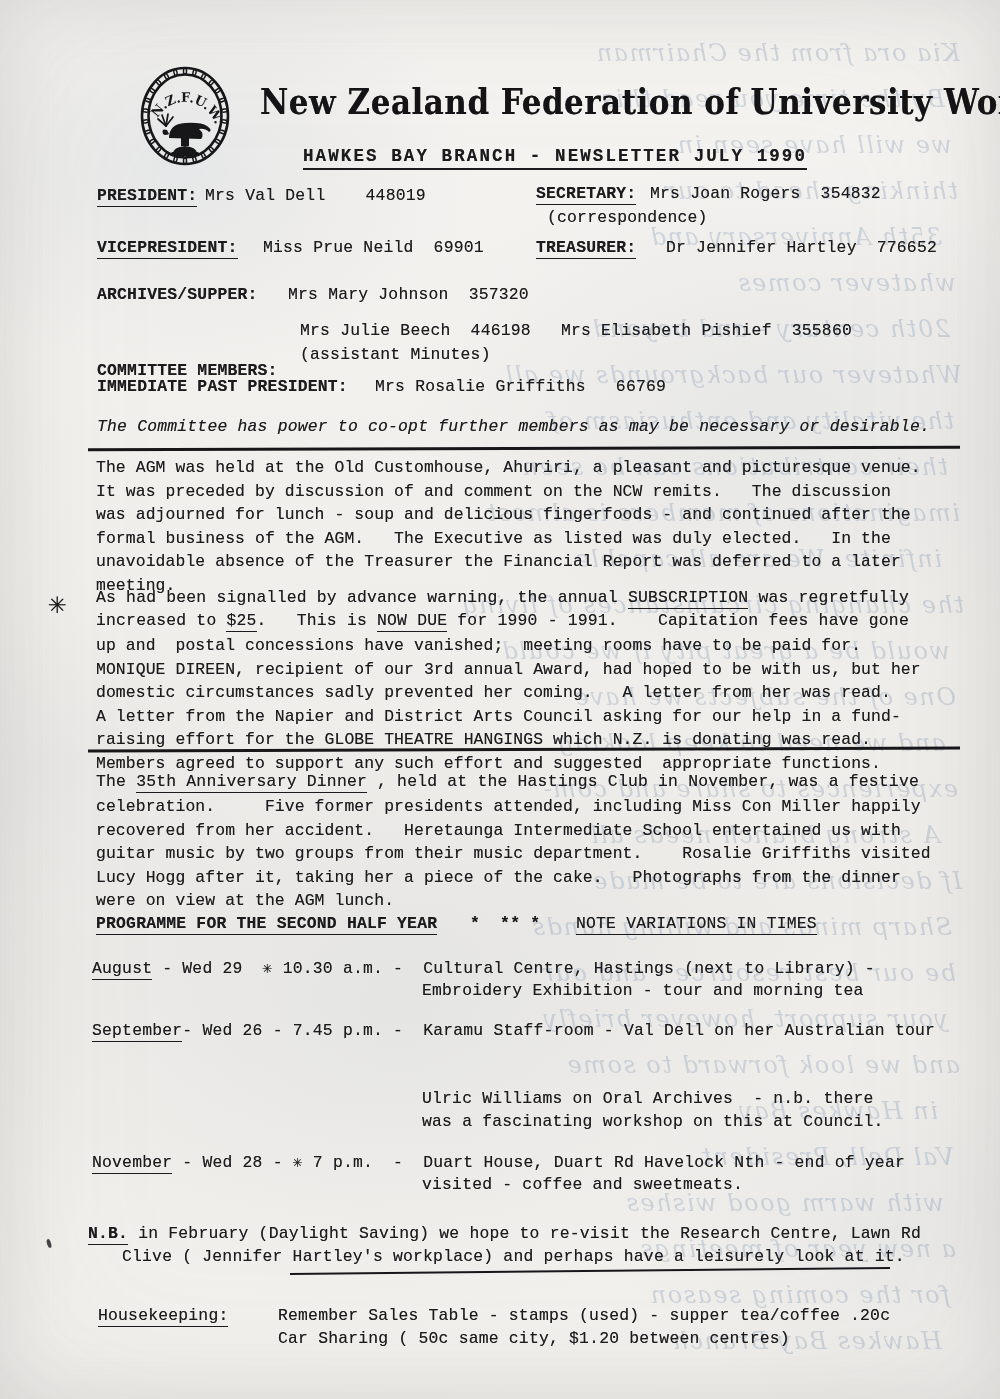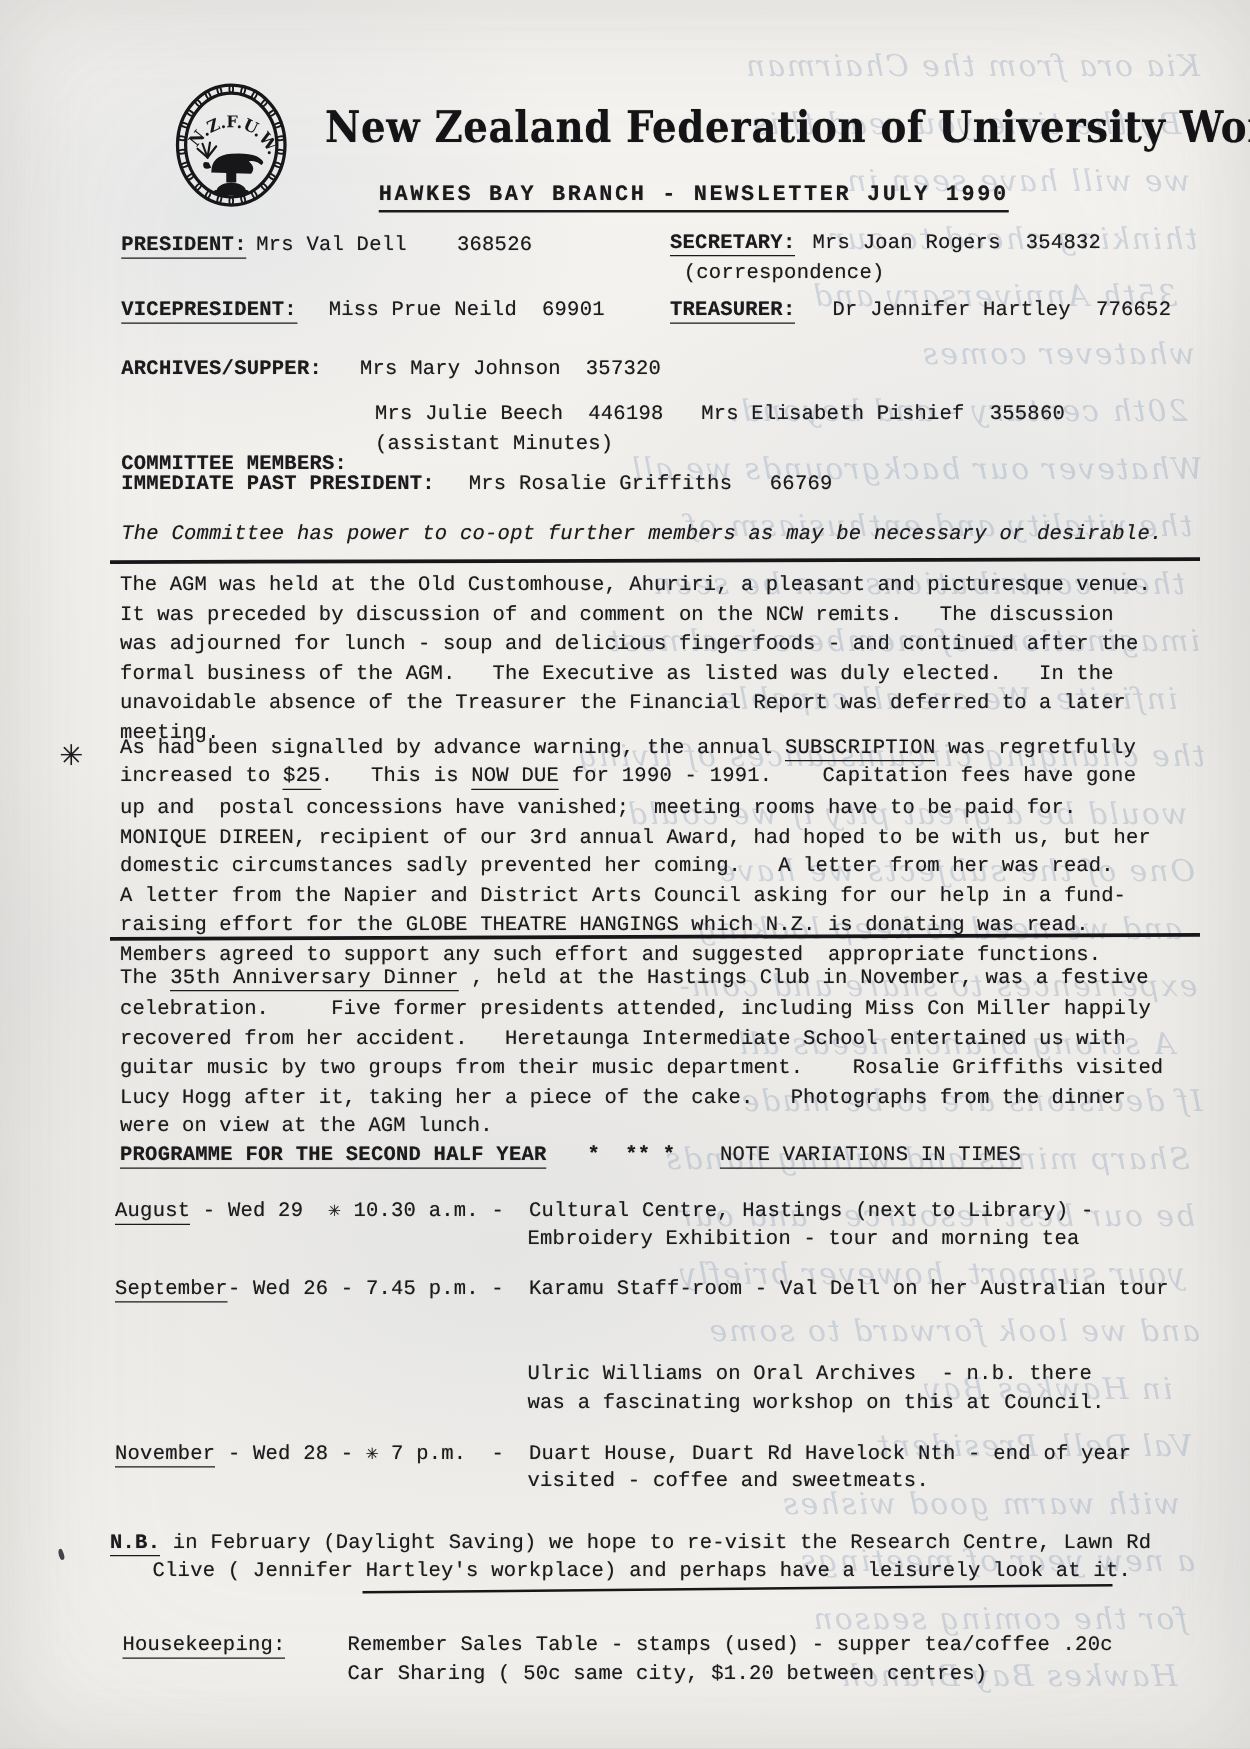--- a/index.html
+++ b/index.html
@@ -207,21 +207,21 @@
           <line x1="31" y1="64" x2="23" y2="57"></line>
           <line x1="31" y1="64" x2="38" y2="55"></line>
         </g>
       </g>
     </svg>
 
     <div id="masthead" class="ink">New Zealand Federation of University Women (Inc.)</div>
     <div id="subhead" class="ink">HAWKES BAY BRANCH  -  NEWSLETTER  JULY 1990</div>
 
     <div class="line ink b u" style="left:97px; top:186px;">PRESIDENT:</div>
-    <div class="line ink" style="left:205px; top:186px;">Mrs Val Dell    368526</div>
+    <div class="line ink" style="left:205px; top:186px;">Mrs Val Dell    448019</div>
 
     <div class="line ink b u" style="left:536px; top:184px;">SECRETARY:</div>
     <div class="line ink" style="left:650px; top:184px;">Mrs Joan Rogers  354832</div>
     <div class="line ink" style="left:547px; top:208px;">(correspondence)</div>
 
     <div class="line ink b u" style="left:97px; top:238px;">VICEPRESIDENT:</div>
     <div class="line ink" style="left:263px; top:238px;">Miss Prue Neild  69901</div>
 
     <div class="line ink b u" style="left:536px; top:238px;">TREASURER:</div>
     <div class="line ink" style="left:666px; top:238px;">Dr Jennifer Hartley  776652</div>

